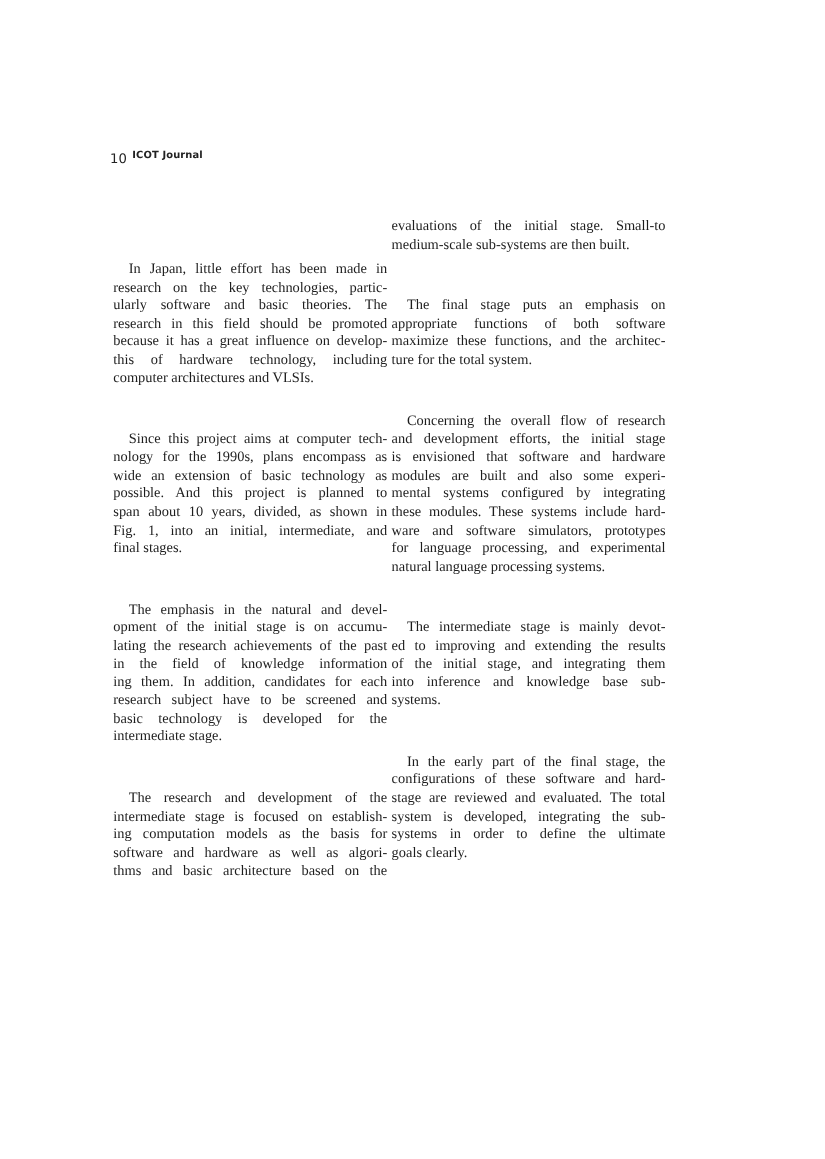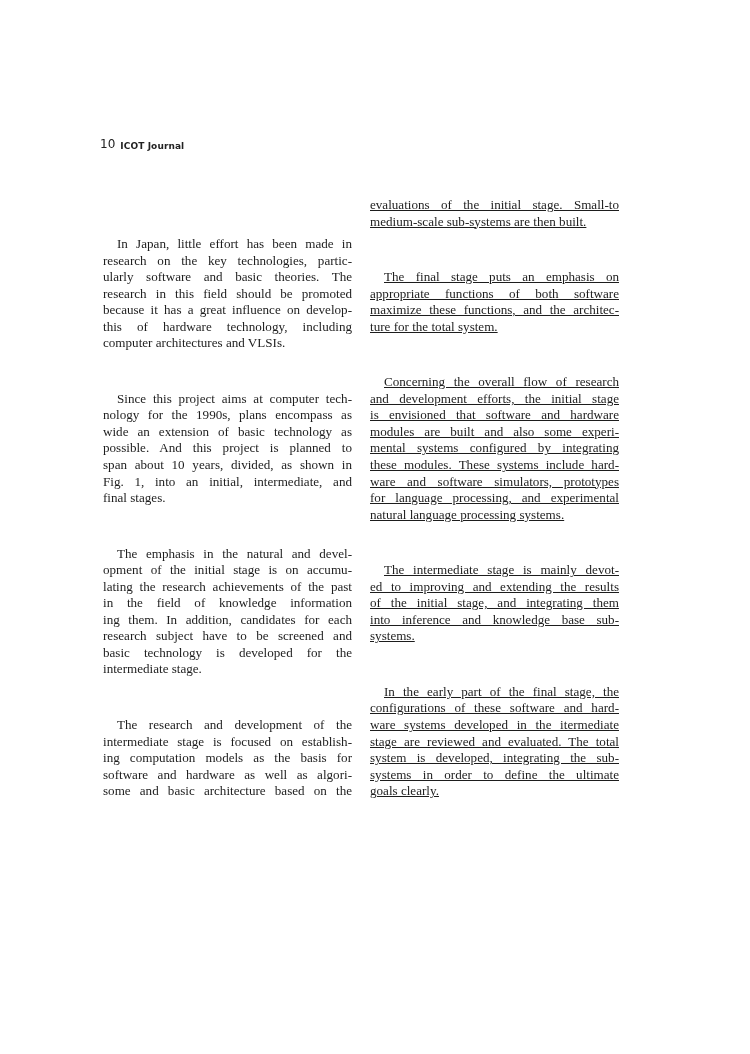--- a/index.html
+++ b/index.html
@@ -2,27 +2,27 @@
 <html><head>
 <meta charset="utf-8">
 <style>
   html, body { margin: 0; padding: 0; }
   body {
     width: 750px; height: 1054px; background: #ffffff; position: relative; overflow: hidden;
     font-family: "Liberation Serif", "DejaVu Serif", serif; color: #1d1d1d;
   }
   .header {
     position: absolute; left: 100px; top: 137px; font-family: "DejaVu Sans", sans-serif;
-    font-size: 10px; color: #222; display: flex; align-items: flex-end;
+    font-size: 10px; color: #222; display: flex; align-items: flex-start;
   }
   .header .pnum { font-size: 12px; margin-right: 5px; }
   .header .jt { font-weight: bold; font-size: 9px; letter-spacing: 0.1px; }
   .col { position: absolute; top: 197px; width: 249px; font-size: 13.1px; line-height: 16.55px; }
   .col.left { left: 103px; }
-  .col.right { left: 370px; text-decoration: underline; }
+  .col.right { left: 356px; }
   .ln { display: block; white-space: nowrap; height: 16.55px; text-align: justify; text-align-last: justify; }
   .ln.last { text-align-last: left; }
   .ln.indent { padding-left: 14px; margin-top: 39px; }
 </style>
 </head>
 <body>
 
 <div class="header">
   <span class="pnum">10</span>
   <span class="jt">ICOT Journal</span>
@@ -48,21 +48,21 @@
     <span class="ln">lating the research achievements of the past</span>
     <span class="ln">in the field of knowledge information</span>
     <span class="ln">ing them. In addition, candidates for each</span>
     <span class="ln">research subject have to be screened and</span>
     <span class="ln">basic technology is developed for the</span>
     <span class="ln last">intermediate stage.</span>
     <span class="ln indent">The research and development of the</span>
     <span class="ln">intermediate stage is focused on establish-</span>
     <span class="ln">ing computation models as the basis for</span>
     <span class="ln">software and hardware as well as algori-</span>
-    <span class="ln">some and basic architecture based on the</span>
+    <span class="ln">thms and basic architecture based on the</span>
   </div>
 <div class="col right" id="rightcol">
     <span class="ln">evaluations of the initial stage. Small-to</span>
     <span class="ln last">medium-scale sub-systems are then built.</span>
     <span class="ln indent">The final stage puts an emphasis on</span>
     <span class="ln">appropriate functions of both software</span>
     <span class="ln">maximize these functions, and the architec-</span>
     <span class="ln last">ture for the total system.</span>
     <span class="ln indent">Concerning the overall flow of research</span>
     <span class="ln">and development efforts, the initial stage</span>
@@ -73,18 +73,17 @@
     <span class="ln">ware and software simulators, prototypes</span>
     <span class="ln">for language processing, and experimental</span>
     <span class="ln last">natural language processing systems.</span>
     <span class="ln indent">The intermediate stage is mainly devot-</span>
     <span class="ln">ed to improving and extending the results</span>
     <span class="ln">of the initial stage, and integrating them</span>
     <span class="ln">into inference and knowledge base sub-</span>
     <span class="ln last">systems.</span>
     <span class="ln indent">In the early part of the final stage, the</span>
     <span class="ln">configurations of these software and hard-</span>
-    <span class="ln">ware systems developed in the itermediate</span>
     <span class="ln">stage are reviewed and evaluated. The total</span>
     <span class="ln">system is developed, integrating the sub-</span>
     <span class="ln">systems in order to define the ultimate</span>
     <span class="ln last">goals clearly.</span>
   </div>
 
 </body></html>

